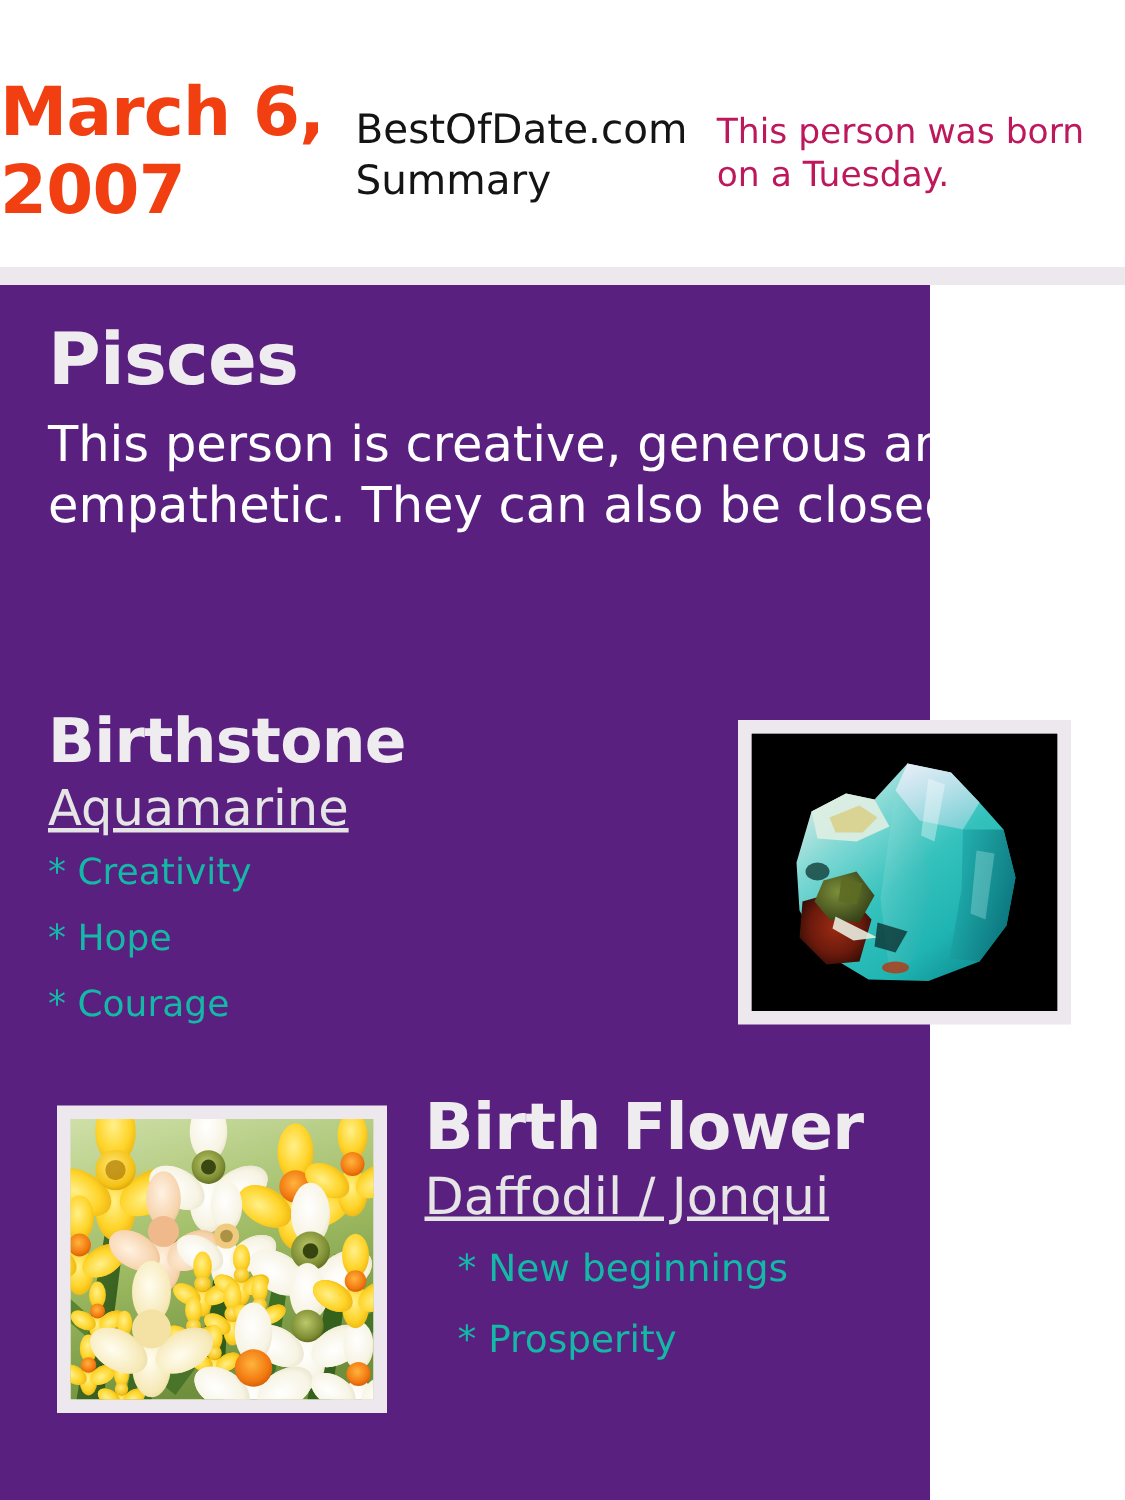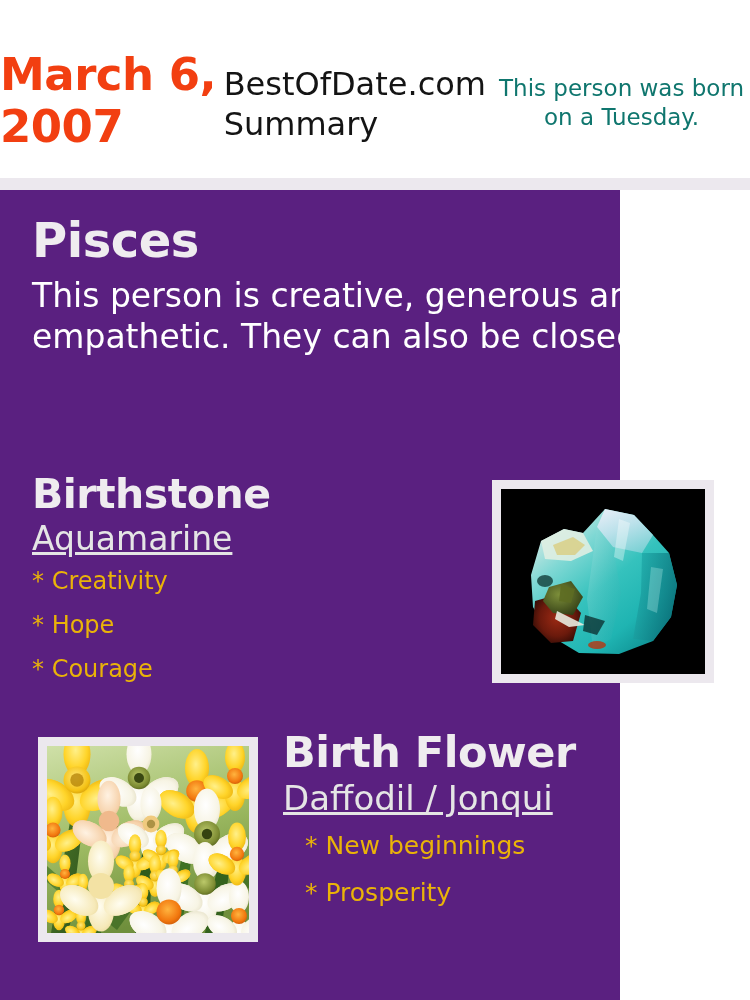--- a/index.html
+++ b/index.html
@@ -18,26 +18,26 @@
     background:#ffffff;
     display:flex; flex-direction:row; align-items:center; justify-content:flex-start;
     padding-top:24px;
   }
   .header-date {
     font-size:45px; font-weight:bold; color:#f23f11;
     letter-spacing:-0.5px; line-height:1.15;
     font-family:"DejaVu Sans", sans-serif;
   }
   .header-site {
-    font-size:32px; font-weight:normal; color:#141414;
+    font-size:27px; font-weight:normal; color:#141414;
     line-height:1.25; margin-top:6px;
   }
   .header-sub {
-    font-size:23px; font-weight:normal; color:#0f766e;
-    line-height:1.25; margin-top:3px;text-align:center;
+    font-size:23px; font-weight:normal; color:#be185d;
+    line-height:1.25; margin-top:3px;
   }
   .divider-band {
     position:absolute; left:0; top:178px; width:750px; height:12px;
     background:#ece8ee;
   }
 
   
   .body-purple {
     position:absolute; left:0; top:190px; width:620px; height:810px;
     background:#5a2080;
@@ -59,21 +59,21 @@
   .block-title {
     font-size:41px; font-weight:bold; color:#efecef;
     line-height:1.05; letter-spacing:-0.5px;
   }
   .block-sub {
     font-size:33px; font-weight:normal; color:#e5e5e5;
     line-height:1.2; margin-top:3px;text-decoration:underline;
   }
   .bullets { margin-top:10px; list-style:none; }
   .bullets li {
-    font-size:24px; font-weight:normal; color:#eab308;
+    font-size:24px; font-weight:normal; color:#14b8a6;
     line-height:1.0; margin-bottom:20px;
     white-space:nowrap;
   }
 
   
   .img-frame {
     position:absolute;
     background:#ece8ee;
     padding:9px;
   }

